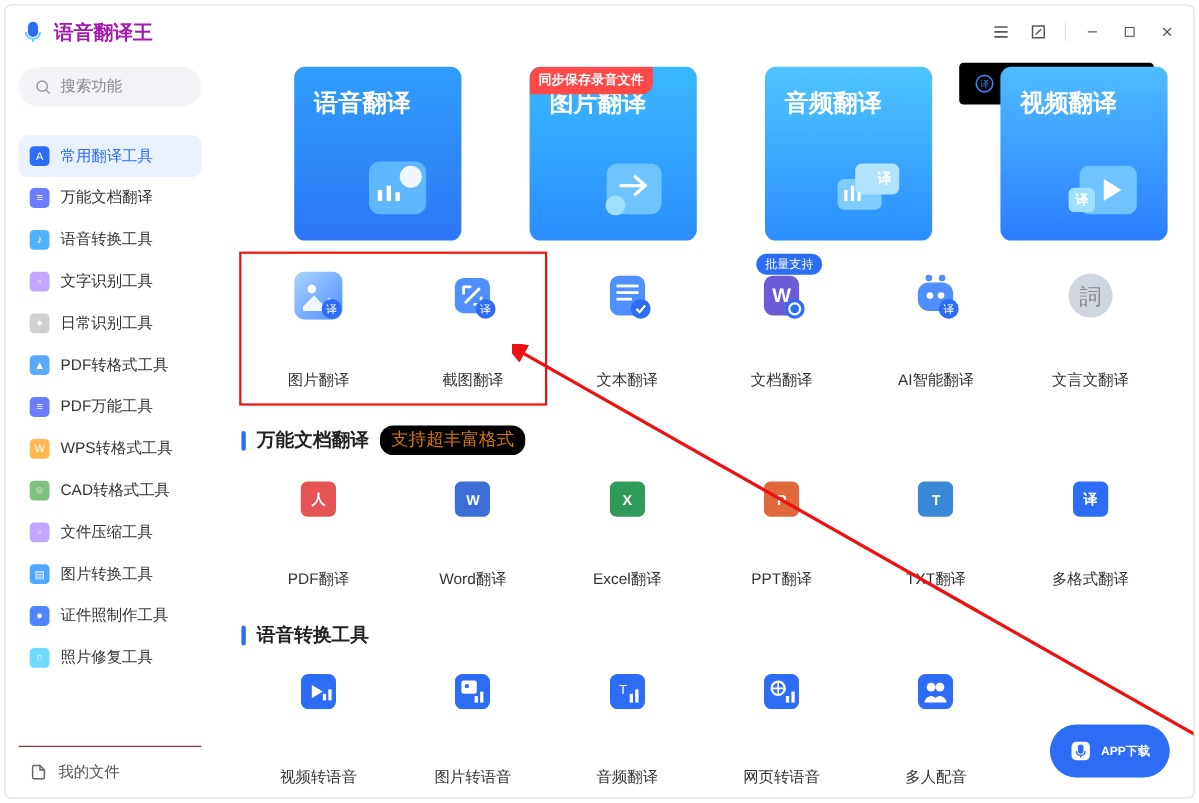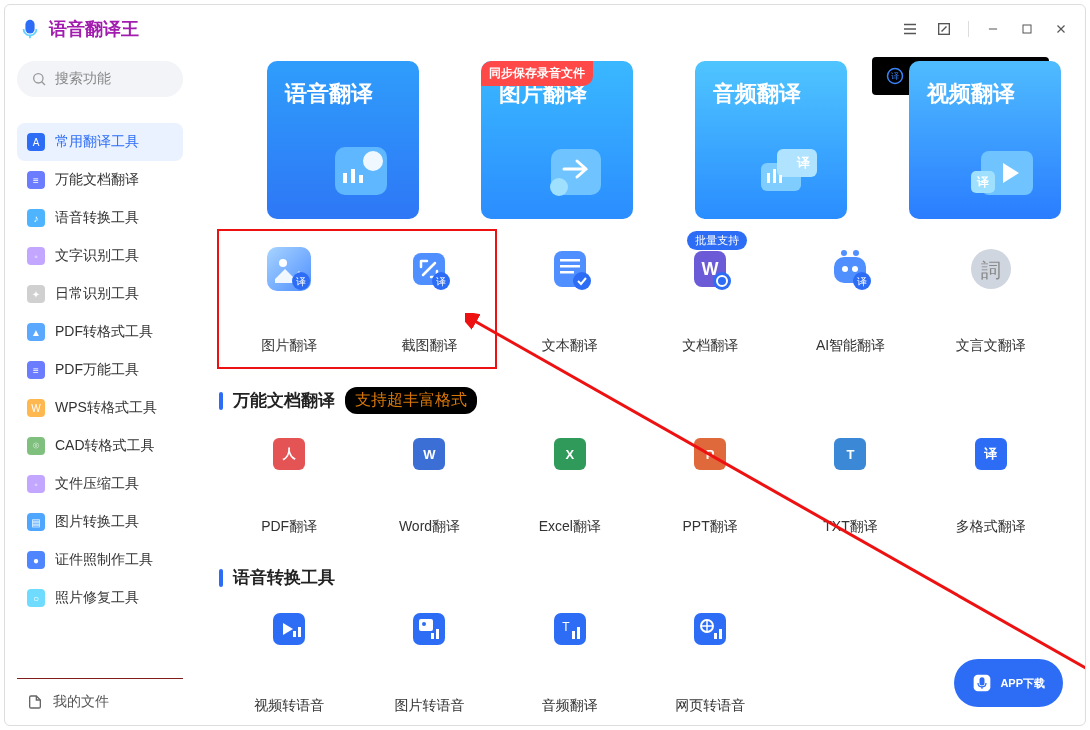--- a/index.html
+++ b/index.html
@@ -351,20 +351,29 @@
           <div class="voice-item">
             <div><svg width="32" height="32">
                 <rect width="32" height="32" rx="7" fill="#2d6df6"></rect>
                 <circle cx="13" cy="13" r="6" fill="none" stroke="#fff" stroke-width="2"></circle>
                 <path d="M8 13h10M13 7v12" stroke="#fff" stroke-width="1.5"></path>
                 <rect x="20" y="20" width="3" height="6" fill="#fff"></rect>
                 <rect x="25" y="16" width="3" height="10" fill="#fff"></rect>
               </svg></div>
             <span class="tool-label">网页转语音</span>
           </div>
+          <div class="voice-item">
+            <div><svg width="32" height="32">
+                <rect width="32" height="32" rx="7" fill="#2d6df6"></rect>
+                <circle cx="12" cy="12" r="4" fill="#fff"></circle>
+                <circle cx="20" cy="12" r="4" fill="#fff"></circle>
+                <path d="M6 26c0-4 4-6 6-6s6 2 6 6M14 26c0-4 4-6 6-6s6 2 6 6" fill="#fff"></path>
+              </svg></div>
+            <span class="tool-label">多人配音</span>
+          </div>
         </div>
 
       <svg class="arrow" style="left:270px; top:260px;" width="720" height="420">
         <defs>
             <marker id="ah" markerWidth="10" markerHeight="10" refX="2" refY="3" orient="auto">
               <path d="M0,0 L0,6 L8,3 z" fill="#e11"></path>
             </marker>
           </defs>
         <line x1="700" y1="400" x2="6" y2="6" stroke="#e11" stroke-width="3" marker-end="url(#ah)"></line>
       </svg>

